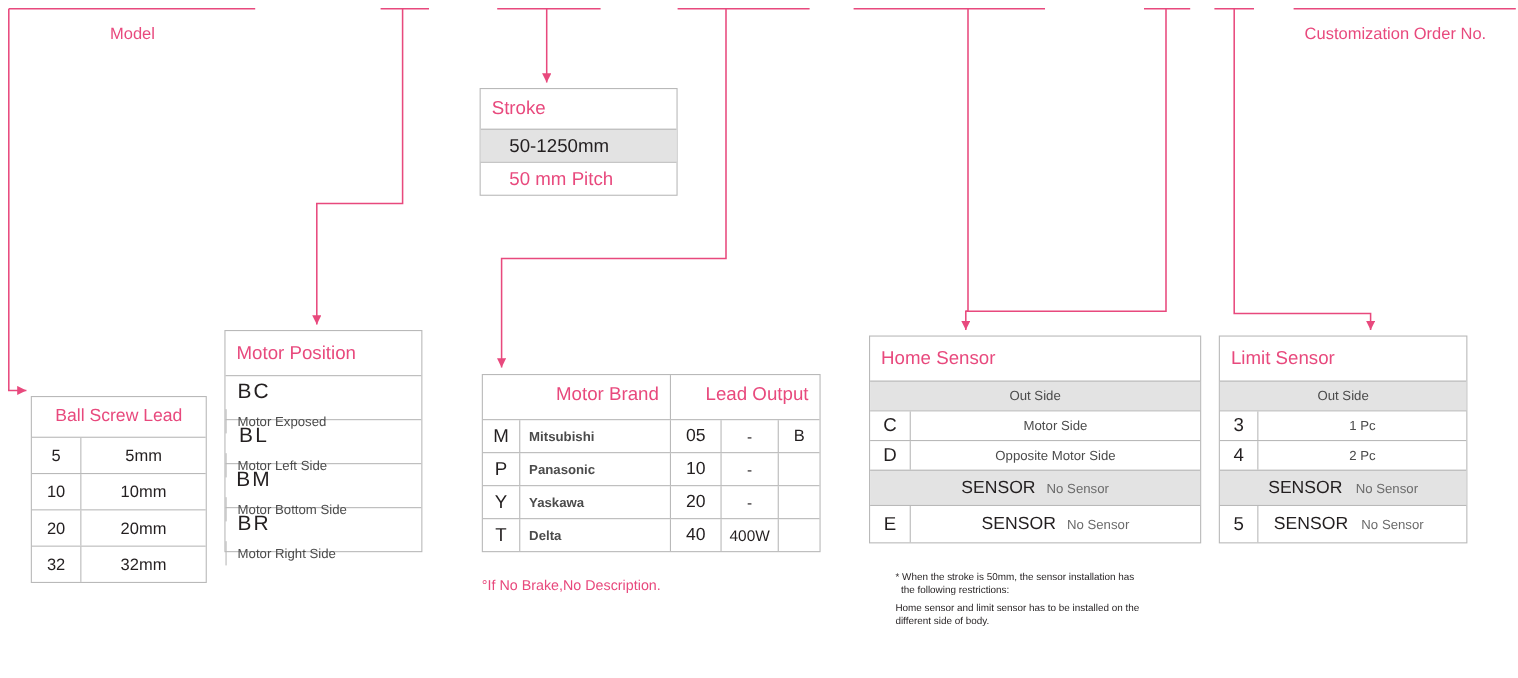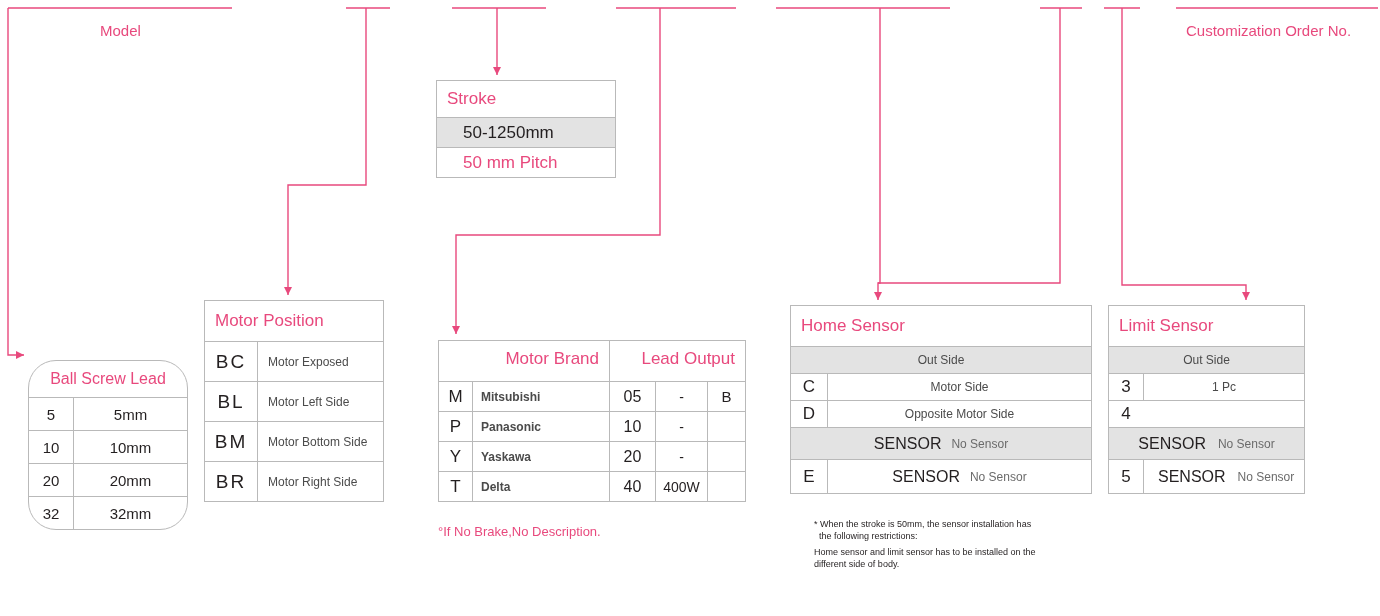--- a/index.html
+++ b/index.html
@@ -17,30 +17,30 @@
   .lbl{position:absolute;color:#e8497d;font-size:15px;white-space:nowrap;}
 
   .box{position:absolute;border:1px solid #b9b9b9;background:#ffffff;box-sizing:border-box;}
   .title{font-size:17px;color:#e8497d;padding:8px 10px;box-sizing:border-box;}
   .row{display:flex;border-top:1px solid #b9b9b9;box-sizing:border-box;}
   .row:first-child{border-top:none;}
   .cell{box-sizing:border-box;padding:4px 6px;display:flex;align-items:center;}
   .cdiv{border-left:1px solid #b9b9b9;}
 
   
-  #bsl{left:28px;top:360px;width:160px;border-radius:28px;}
+  #bsl{left:28px;top:360px;width:160px;}
   #bsl .title{font-size:16px;color:#e8497d;text-align:center;padding:9px 4px;}
   #bsl .row{height:33px;font-size:15px;}
   #bsl .c1{width:44px;justify-content:center;}
   #bsl .c2{flex:1;justify-content:center;}
 
   
   #mp{left:204px;top:300px;width:180px;}
   #mp .title{padding:10px 10px;}
-  #mp .row{height:40px;}
+  #mp .row{height:40px;flex-direction:column;}
   #mp .c1{width:52px;justify-content:center;font-size:19px;letter-spacing:2px;}
   #mp .c2{flex:1;font-size:12px;color:#4b4b4b;padding-left:10px;}
 
   
   #mb{left:438px;top:340px;width:308px;text-align:right;}
   #mb .hdr{display:flex;height:40px;}
   #mb .hdr .h1{flex:1;}
   #mb .hdr .h2{width:136px;border-left:1px solid #b9b9b9;}
   #mb .row{height:30px;}
   #mb .c1{width:33px;justify-content:center;font-size:17px;}
@@ -56,21 +56,21 @@
   #hs .grayrow{background:#e3e3e3;justify-content:center;}
   #hs .c1{width:36px;justify-content:center;font-size:17px;}
   #hs .c2{flex:1;justify-content:center;font-size:12px;color:#4b4b4b;}
   #hs .sensrow{height:32px;background:#e3e3e3;justify-content:center;align-items:center;font-size:16px;}
   #hs .sensrow .nos{font-size:12px;color:#6b6b6b;margin-left:10px;}
   #hs .lastrow{height:34px;}
   #hs .lastrow .c2{font-size:16px;color:#231f20;}
   #hs .lastrow .nos{font-size:12px;color:#6b6b6b;margin-left:10px;}
 
   
-  #ls{left:1108px;top:305px;width:197px;}
+  #ls{left:1108px;top:305px;width:226px;}
   #ls .title{padding:10px 10px;}
   #ls .row{height:27px;}
   #ls .grayrow{background:#e3e3e3;justify-content:center;}
   #ls .c1{width:34px;justify-content:center;font-size:17px;}
   #ls .c2{flex:1;justify-content:center;font-size:12px;color:#4b4b4b;}
   #ls .sensrow{height:32px;background:#e3e3e3;justify-content:center;align-items:center;font-size:16px;}
   #ls .sensrow .nos{font-size:12px;color:#6b6b6b;margin-left:12px;}
   #ls .lastrow{height:34px;}
   #ls .lastrow .c2{font-size:16px;color:#231f20;justify-content:flex-start;padding-left:14px;}
   #ls .lastrow .nos{font-size:12px;color:#6b6b6b;margin-left:12px;}
@@ -256,20 +256,21 @@
     <div class="title">Limit Sensor</div>
     <div class="row grayrow">
       <div class="cell c2" style="flex:1">Out Side</div>
     </div>
     <div class="row">
       <div class="cell c1">3</div>
       <div class="cell c2 cdiv">1 Pc</div>
     </div>
     <div class="row">
       <div class="cell c1">4</div>
+      <div class="cell c2 cdiv">2 Pc</div>
     </div>
     <div class="row sensrow">
       <span>SENSOR</span>
       <span class="nos">No Sensor</span>
     </div>
     <div class="row lastrow">
       <div class="cell c1">5</div>
       <div class="cell c2 cdiv">
         <span>SENSOR</span>
         <span class="nos">No Sensor</span>

